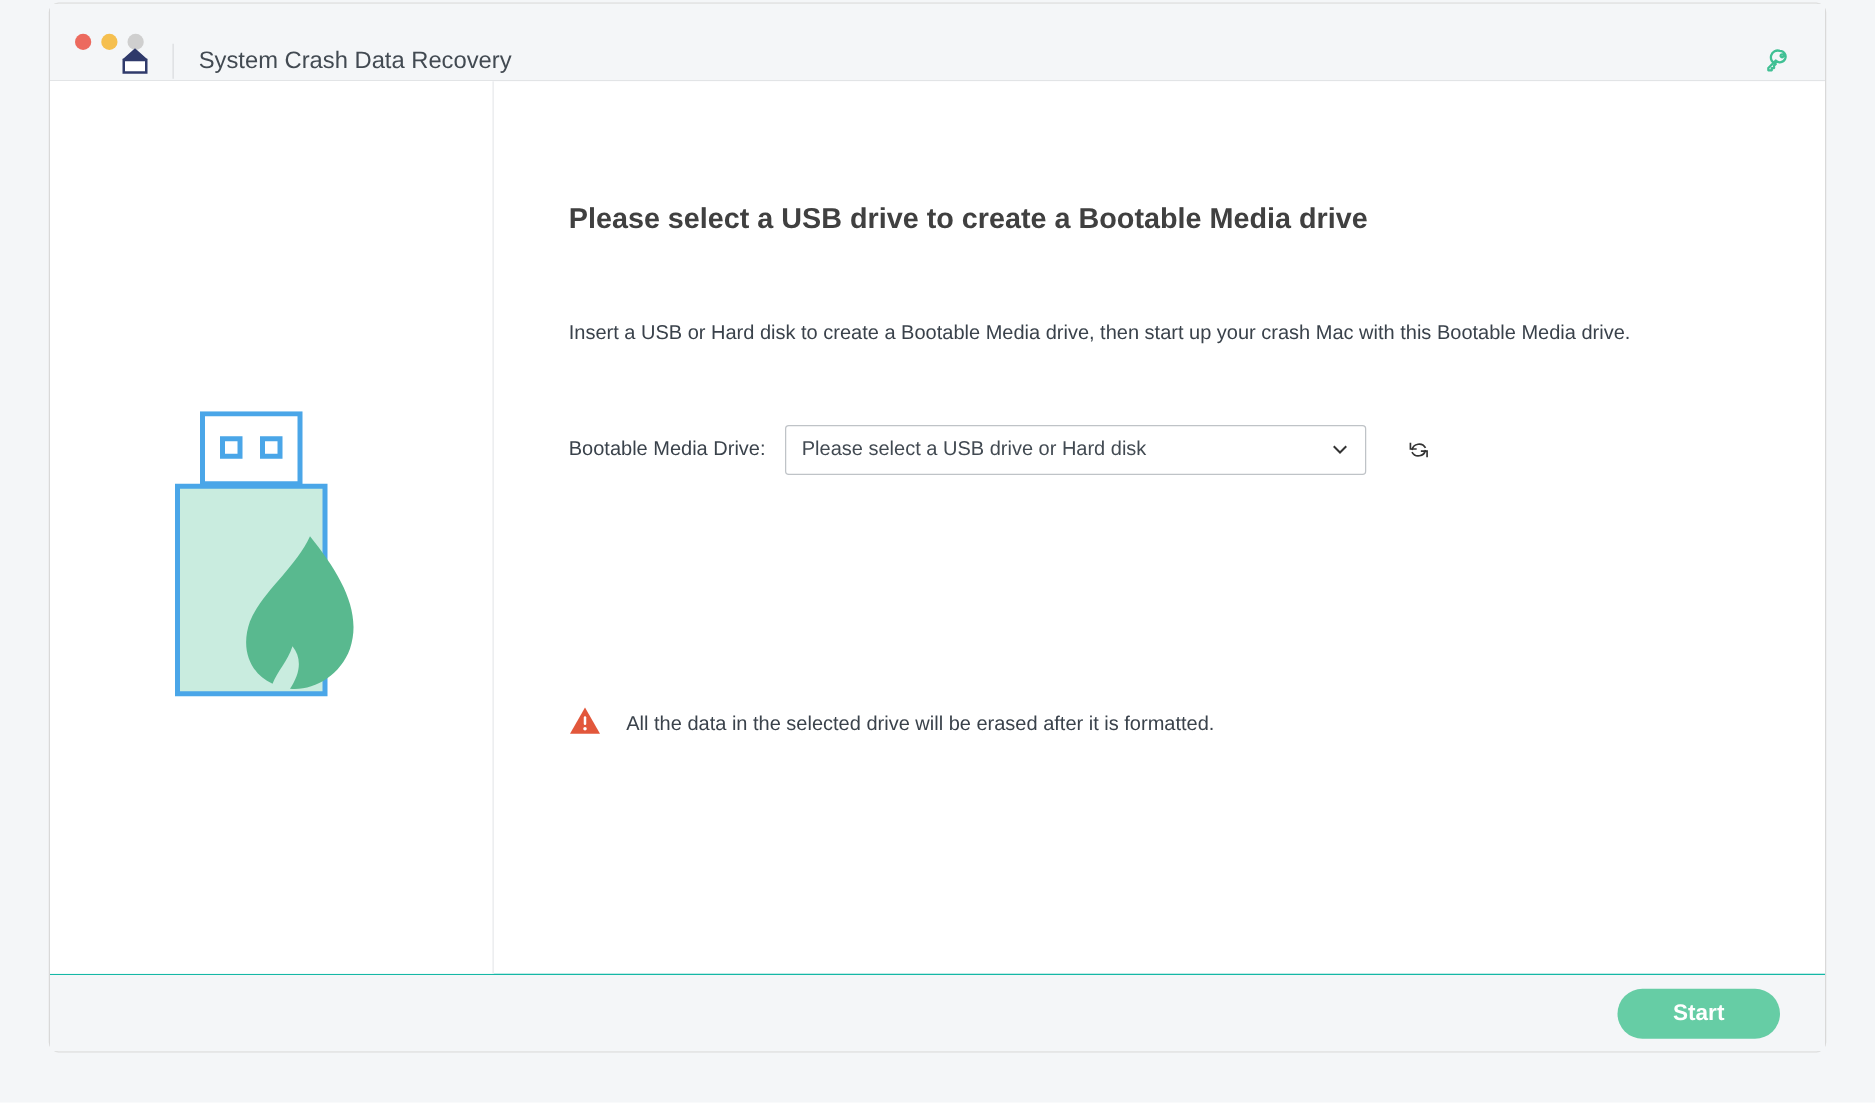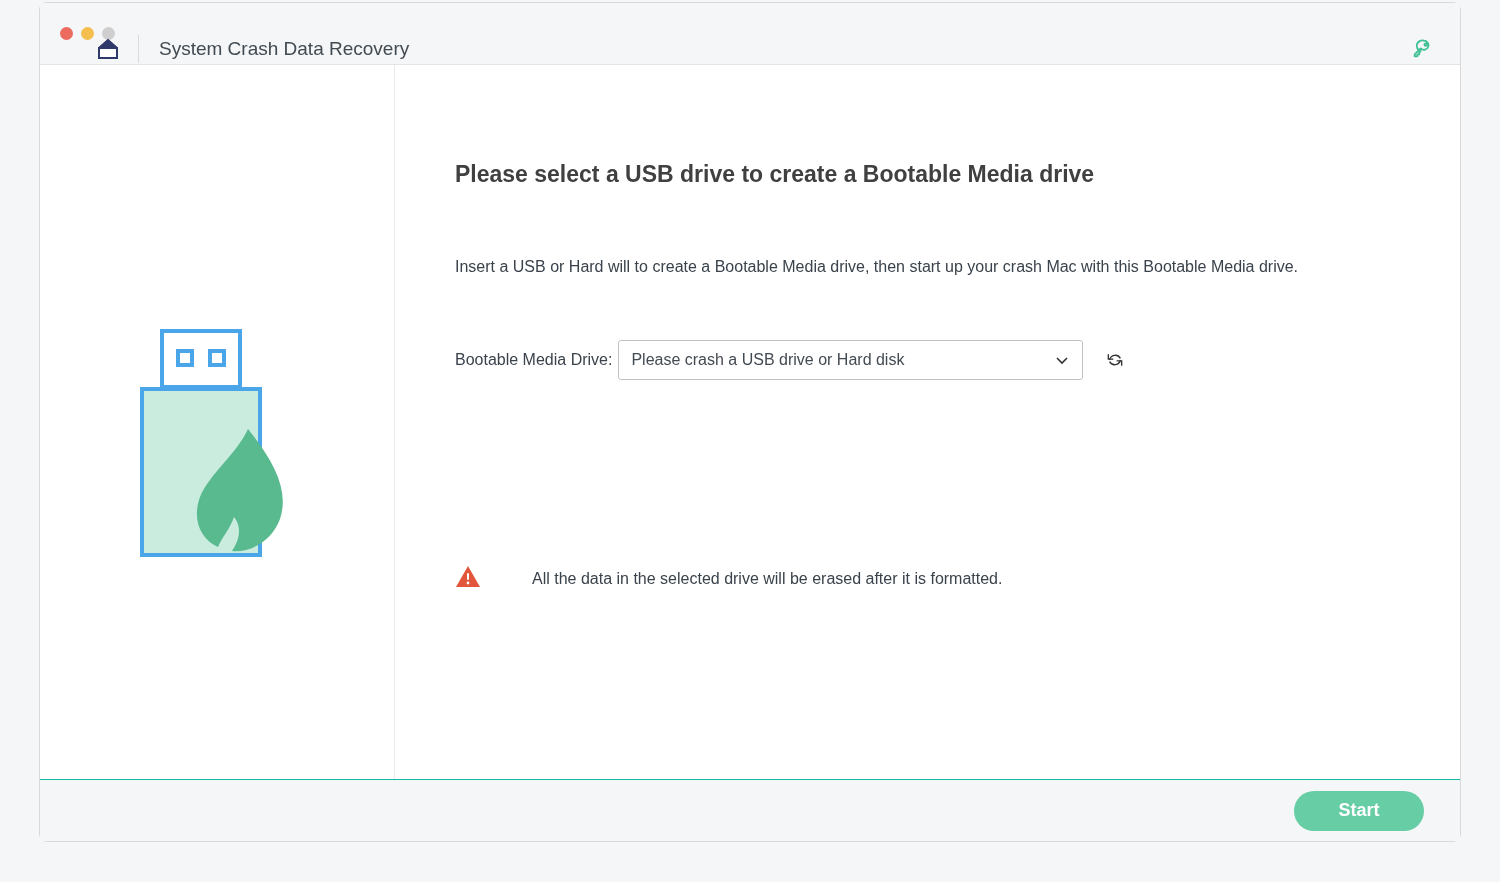--- a/index.html
+++ b/index.html
@@ -94,20 +94,21 @@
       margin-bottom: 70px;
     }
     .instruction {
       font-size: 16px;
       color: #3a424b;
       margin-bottom: 64px;
     }
     .drive-row {
       display: flex;
       align-items: center;
+      gap: 10px;
     }
     .drive-label {
       font-size: 16px;
       color: #3a424b;
       margin-right: 6px;
     }
     .drive-select {
       width: 465px;
       height: 40px;
       border: 1px solid #bfc3c7;
@@ -134,21 +135,21 @@
       display: flex; align-items: center; justify-content: center;
       margin-left: 18px;
       cursor: pointer;
     }
     .warning-row {
       position: absolute;
       top: 500px;
       left: 60px;
       display: flex;
       align-items: center;
-      gap: 51px;
+      gap: 20px;
     }
     .warning-text {
       font-size: 16px;
       color: #3a424b;
     }
     
     .footer {
       height: 62px;
       border-top: 1px solid #14b8a6;
       background: #f4f6f8;
@@ -219,26 +220,26 @@
                    C 100 210, 102 198, 94 188
                    C 90 200, 82 208, 78 218
                    C 60 210, 52 190, 60 168
                    C 70 144, 96 126, 108 100 Z" fill="#59b98f"></path>
         </svg>
       </div>
     </div>
 
     <div class="main">
       <h1 class="heading">Please select a USB drive to create a Bootable Media drive</h1>
-      <p class="instruction">Insert a USB or Hard will to create a Bootable Media drive, then start up your crash Mac with this Bootable Media drive.</p>
+      <p class="instruction">Insert a USB or Hard disk to create a Bootable Media drive, then start up your crash Mac with this Bootable Media drive.</p>
 
       <div class="drive-row">
         <span class="drive-label">Bootable Media Drive:</span>
         <div class="drive-select">
-          <span class="drive-select-text">Please crash a USB drive or Hard disk</span>
+          <span class="drive-select-text">Please select a USB drive or Hard disk</span>
           <span class="drive-caret">
             <svg width="12" height="8" viewBox="0 0 12 8">
                 <path d="M1 1 L6 6 L11 1" fill="none" stroke="#333" stroke-width="1.6"></path>
               </svg>
           </span>
         </div>
         <div class="refresh-button">
           <svg width="20" height="20" viewBox="0 0 24 24">
             <path d="M4 5 v6 h6" fill="none" stroke="#333" stroke-width="1.6"></path>
             <path d="M20 19 v-6 h-6" fill="none" stroke="#333" stroke-width="1.6"></path>

